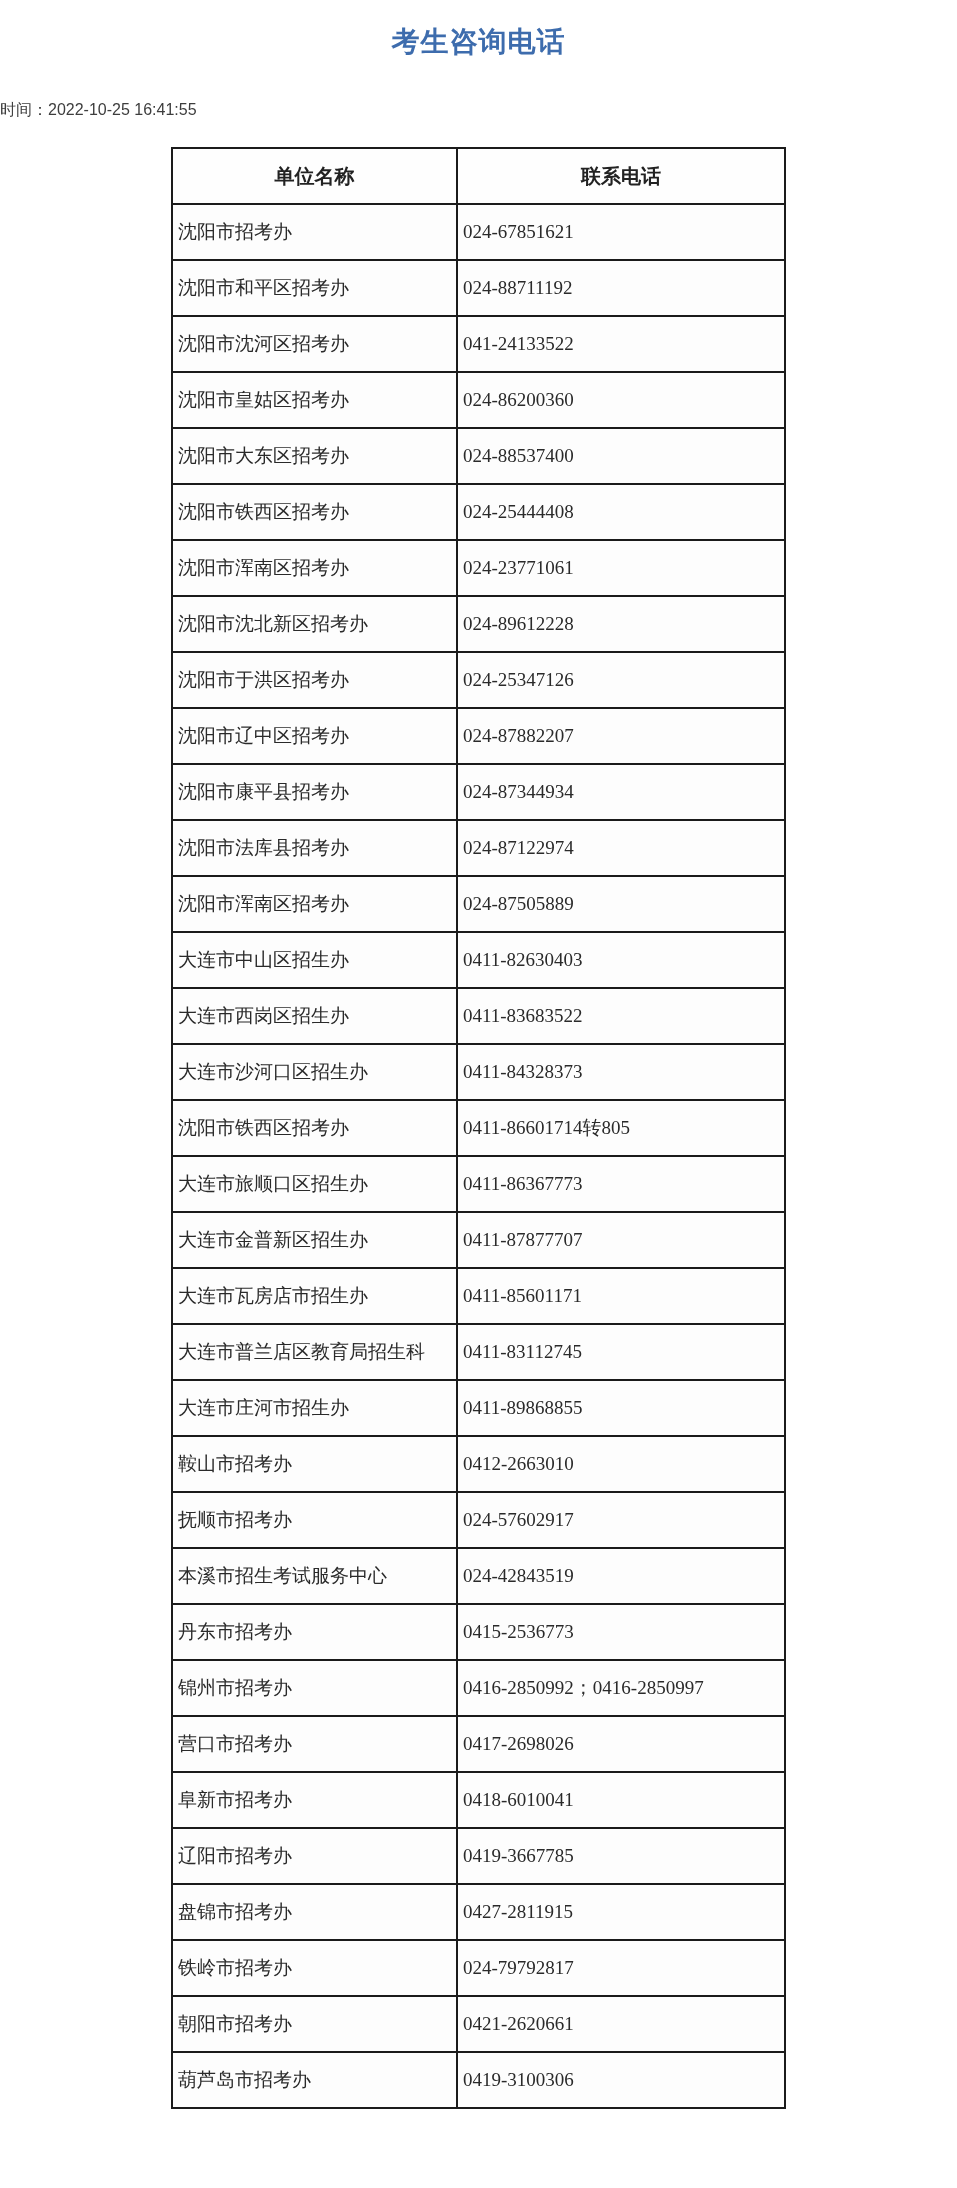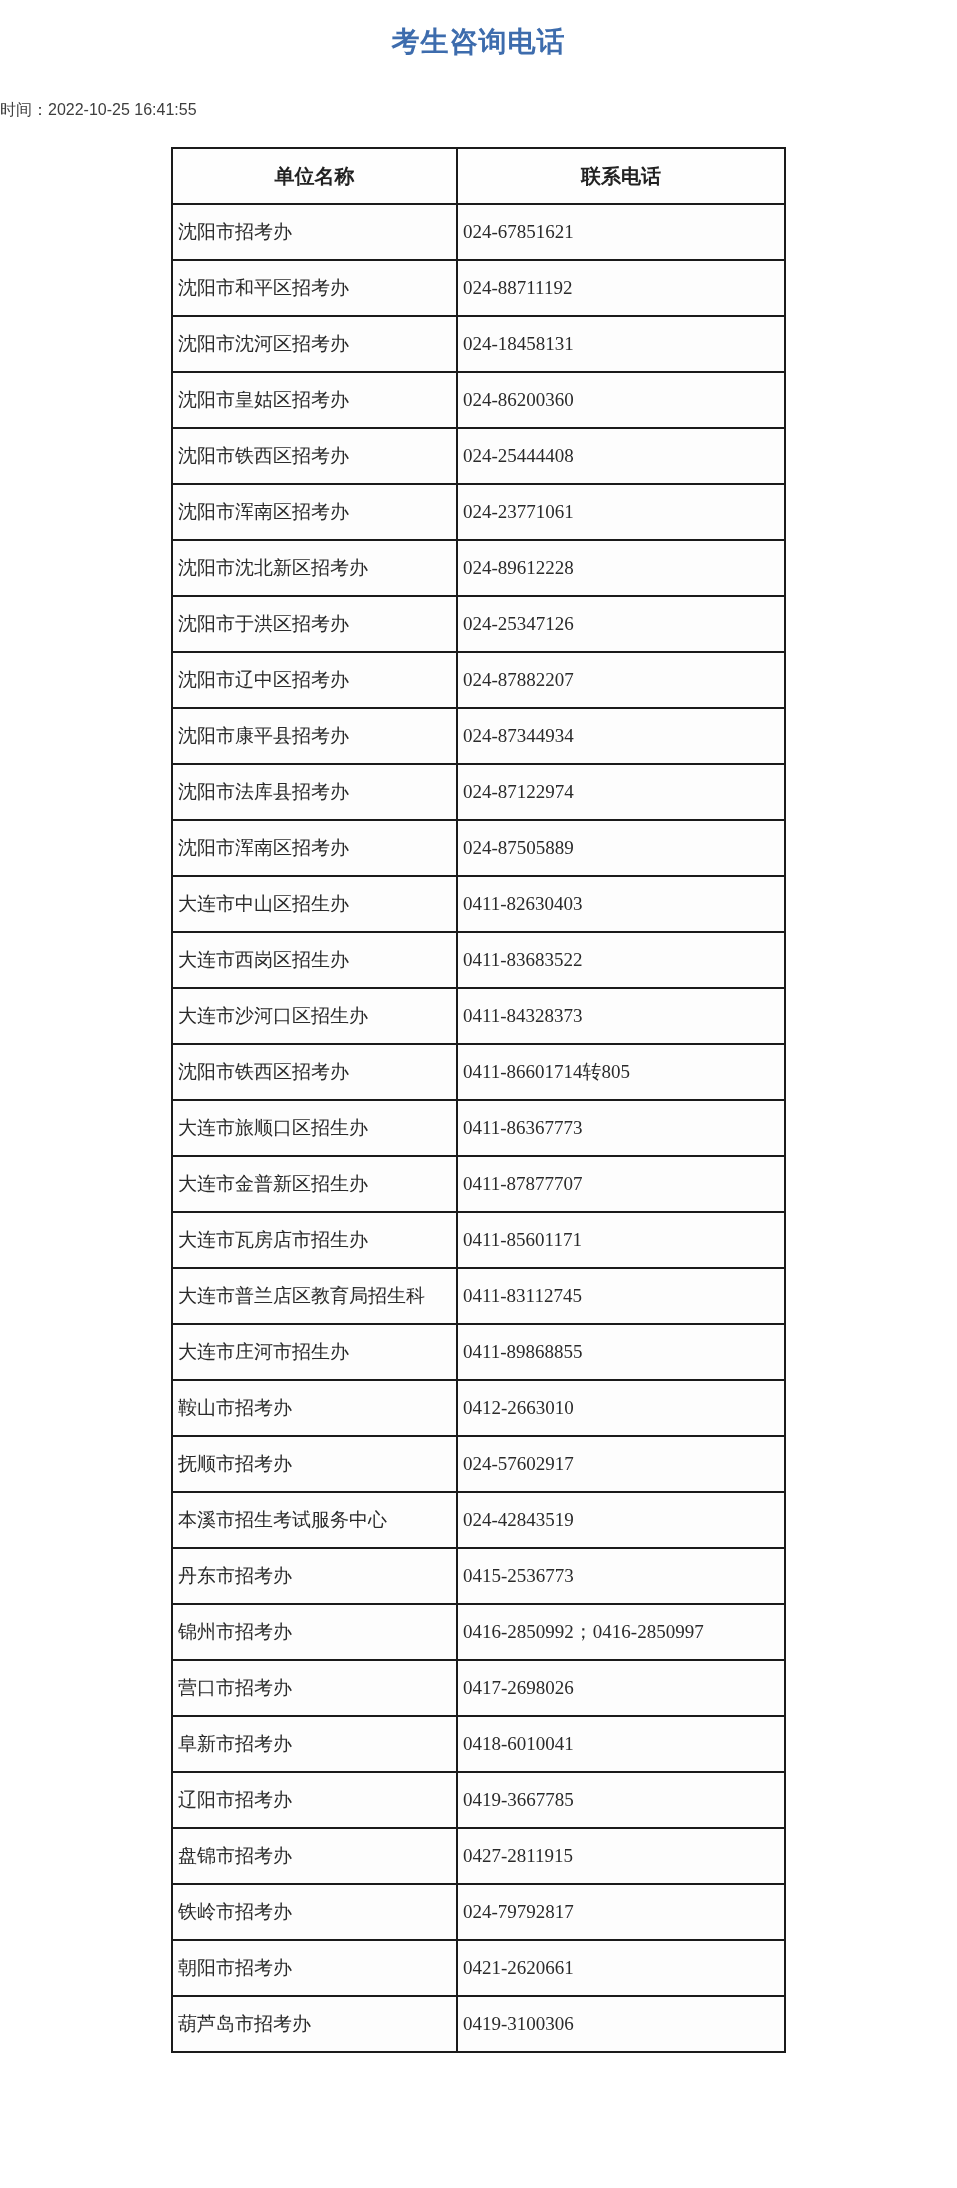--- a/index.html
+++ b/index.html
@@ -94,27 +94,31 @@
     <tr>
           <td>沈阳市招考办</td>
           <td>024-67851621</td>
         </tr>
         <tr>
           <td>沈阳市和平区招考办</td>
           <td>024-88711192</td>
         </tr>
         <tr>
           <td>沈阳市沈河区招考办</td>
-          <td>024-18458131</td>
+          <td>041-24133522</td>
         </tr>
         <tr>
           <td>沈阳市皇姑区招考办</td>
           <td>024-86200360</td>
         </tr>
         <tr>
+          <td>沈阳市大东区招考办</td>
+          <td>024-88537400</td>
+        </tr>
+        <tr>
           <td>沈阳市铁西区招考办</td>
           <td>024-25444408</td>
         </tr>
         <tr>
           <td>沈阳市浑南区招考办</td>
           <td>024-23771061</td>
         </tr>
         <tr>
           <td>沈阳市沈北新区招考办</td>
           <td>024-89612228</td>

